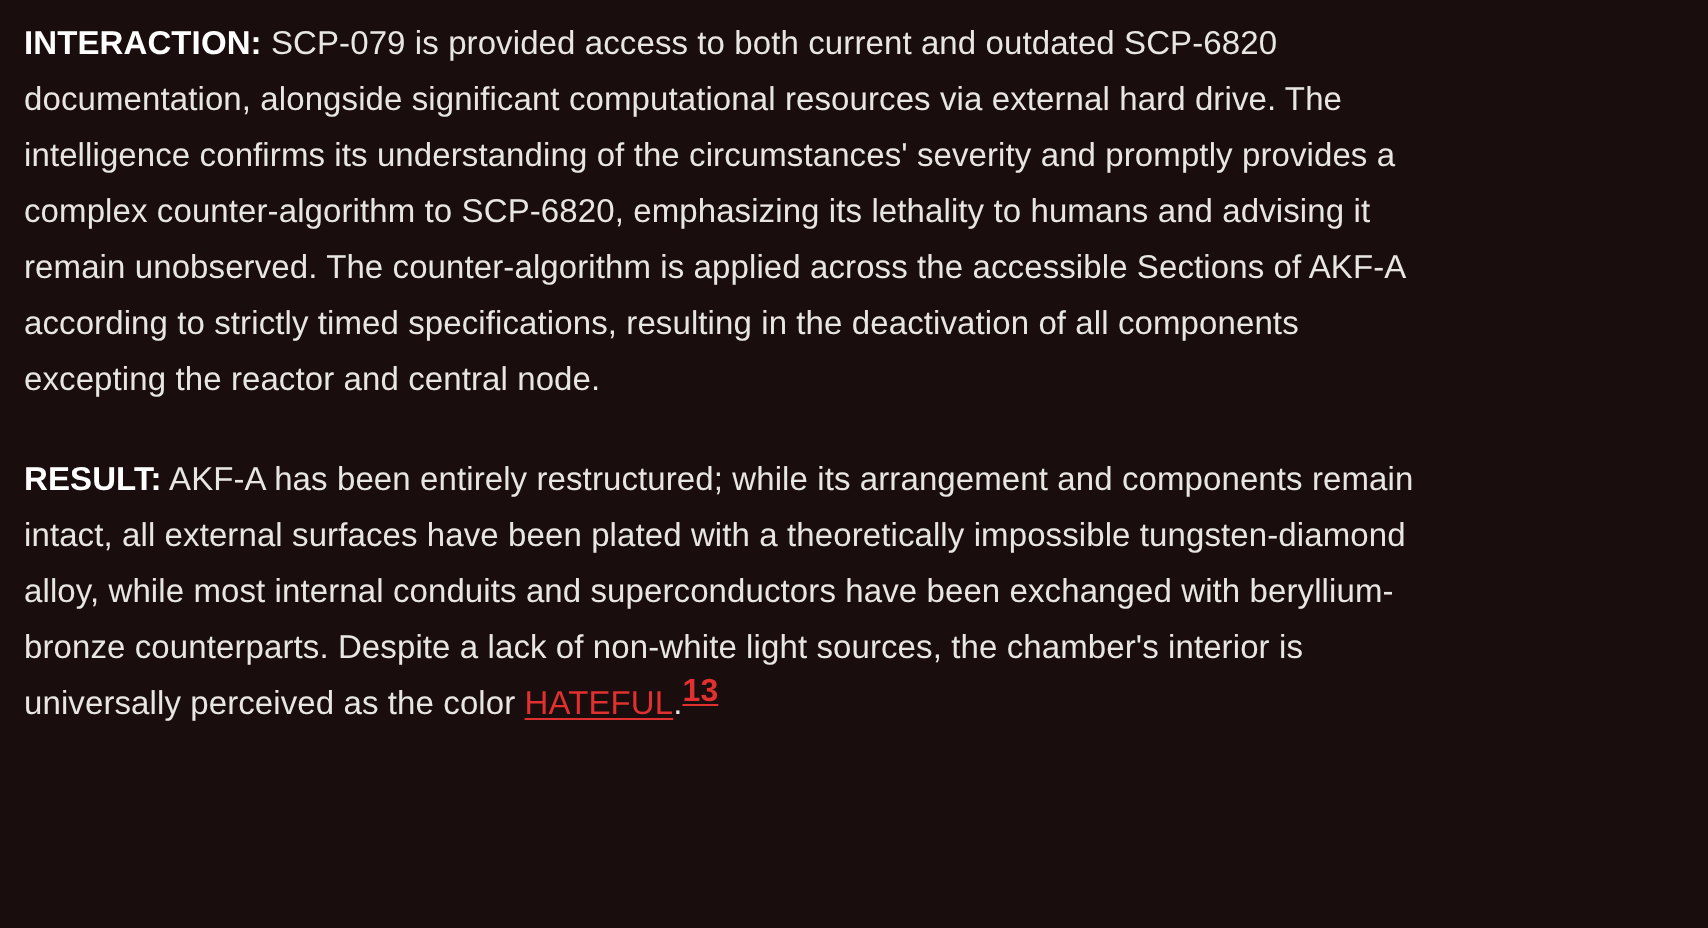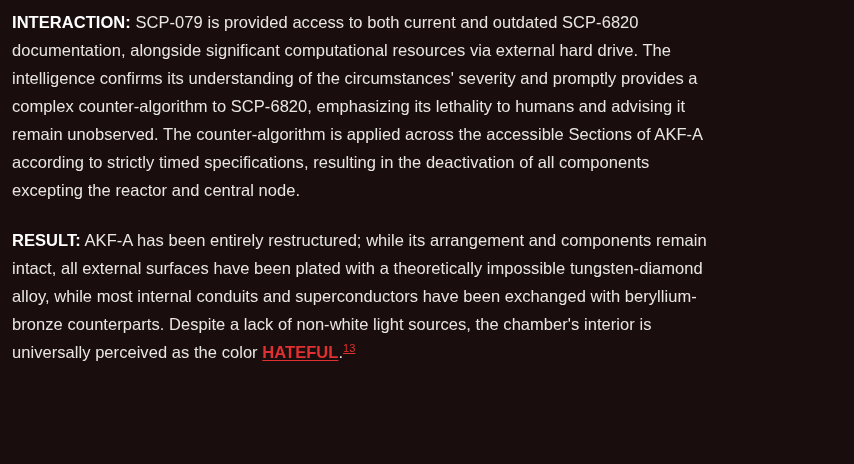--- a/index.html
+++ b/index.html
@@ -30,29 +30,29 @@
   }
   .para:last-child {
     margin-bottom: 0;
   }
   .lead {
     font-weight: bold;
     color: #ffffff;
   }
   .hateful {
     color: #e03030;
-    font-weight: bold;
+    font-weight: normal;
     text-decoration: underline;
     text-decoration-color: #e03030;
     text-underline-offset: 2px;
   }
   .fnref {
     color: #e03030;
-    font-size: 11px;
-    font-weight: normal;
+    font-size: 16px;
+    font-weight: bold;
     vertical-align: super;
     line-height: 0;
   }
 </style>
 </head>
 <body>
 
 <div class="page">
 
   <p class="para">

